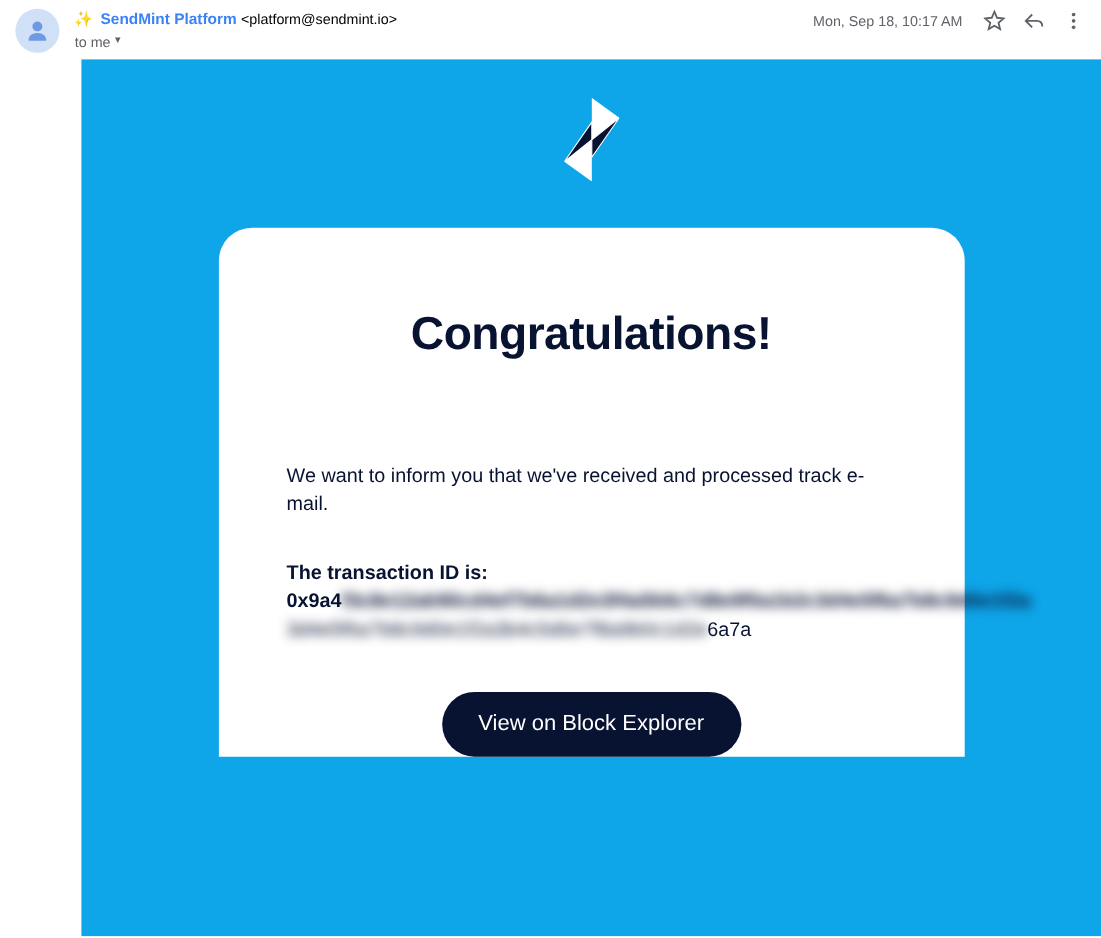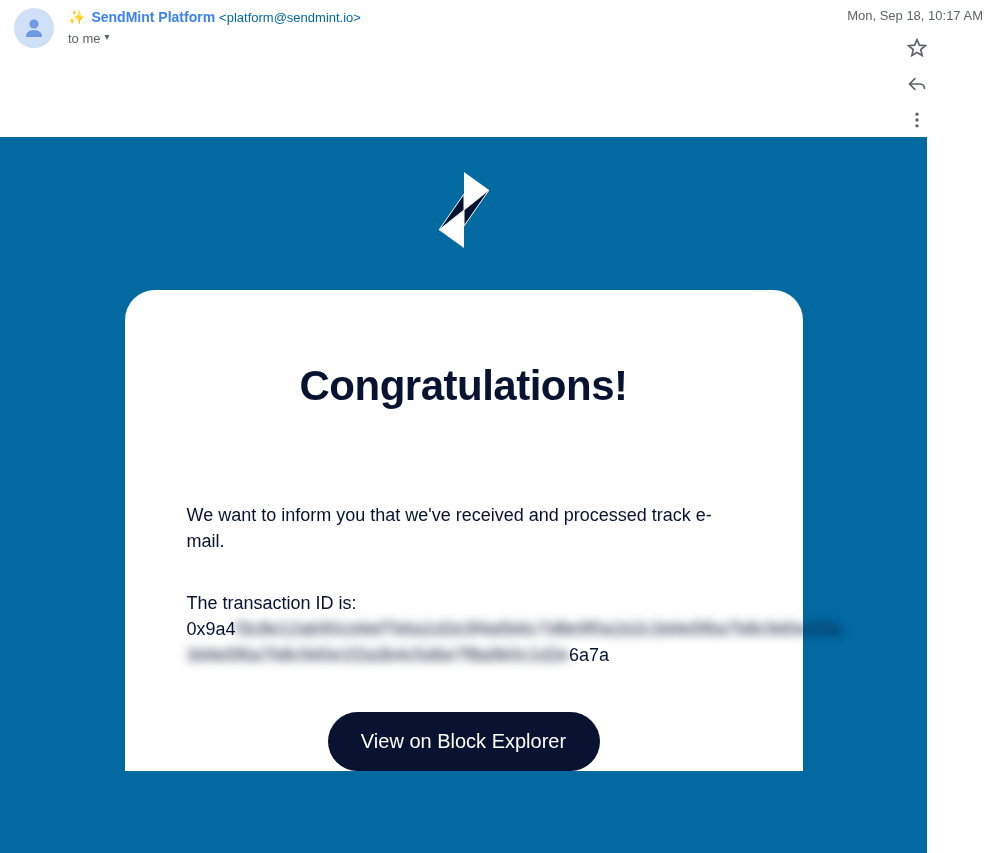--- a/index.html
+++ b/index.html
@@ -26,34 +26,35 @@
     align-items: center;
     justify-content: center;
     flex-shrink: 0;
     margin-right: 14px;
   }
   .avatar svg { width: 24px; height: 24px; fill:#6f9ae3; }
   .from-block { flex: 1 1 auto; line-height: 1.4; }
   .from-line { display:flex; align-items:baseline; gap:4px; font-size:14px; color:#5f6368; }
   .from-line .emoji { font-size:14px; margin-right:2px; }
   .from-line .bold { font-weight:700; color:#3b82f6; }
-  .from-line .addr { color:#0369a1; font-size:13px; }
+  .from-line .addr { color:#000000; font-size:13px; }
   .to-line { font-size:13px; color:#5f6368; display:flex; align-items:flex-start; gap:4px; margin-top:2px; cursor:pointer; }
   .to-line .caret-icon { font-size:10px; color:#5f6368; }
-  .right-actions { display:flex; align-items:center; gap:14px; color:#5f6368; font-size:13px;flex-direction:column; }
+  .right-actions { display:flex; align-items:center; gap:14px; color:#5f6368; font-size:13px; }
   .right-actions .date { white-space:nowrap; margin-right:4px; }
   .icon-btn { width:22px; height:22px; display:flex; align-items:center; justify-content:center; cursor:pointer; color:#5f6368; border-radius:50%; }
   .icon-btn svg { width:20px; height:20px; fill:none; stroke:#5f6368; stroke-width:2; }
   .icon-btn.more svg { fill:#5f6368; stroke:none; }
   .icon-btn.star svg { stroke:#5f6368; fill:none; }
 
   .email-wrap {
+    margin-left: 74px;
     width: calc(1001px - 74px);
     height: calc(853px - 56px);
-    background: #0369a1;
+    background: #0ea5e9;
     position: relative;
     box-sizing: border-box;
     padding: 35px 0 0 0;
   }
   .logo { display:flex; justify-content:center; margin-bottom:42px; }
   .logo svg { width:50px; height:76px; }
 
   .card {
     background: #fff;
     width: 678px;
@@ -65,21 +66,21 @@
   }
   .card h1 {
     font-size: 42px;
     font-weight: 800;
     text-align: center;
     margin: 0 0 92px 0;
     letter-spacing: -0.5px;
   }
   .body-text { font-size:18px; line-height:1.45; }
   .body-text p { margin: 0 0 0 0; }
-  .body-text .para2 { margin-top: 36px; }
+  .body-text .para2 { margin-top: 36px; font-weight: bold; }
   .body-text .para3 { margin-top: 36px; }
   .email-link { color:#1155cc; text-decoration:underline; }
   .blur { filter: blur(5px); user-select:none; -webkit-user-select:none; }
 
   .cta {
     display:block;
     width:272px;
     margin:44px auto 0;
     background:#081332;
     color:#fff;

